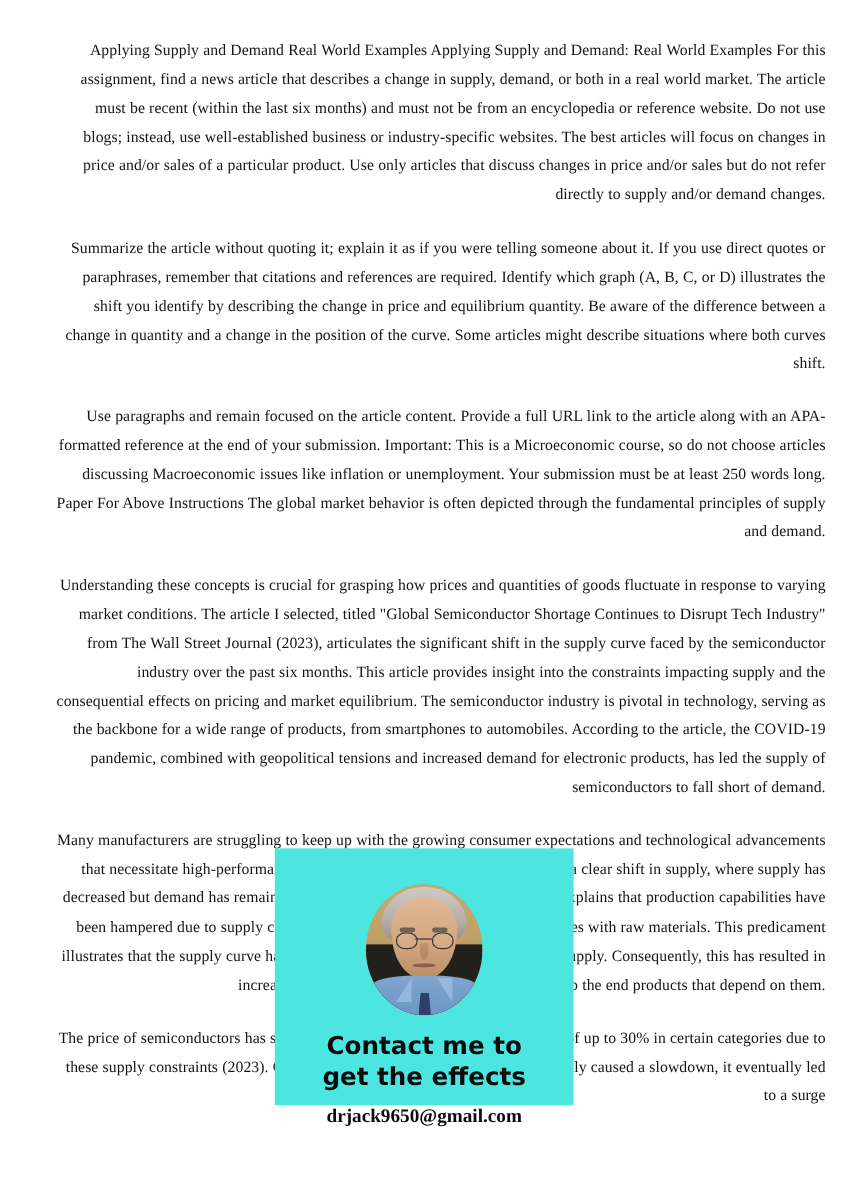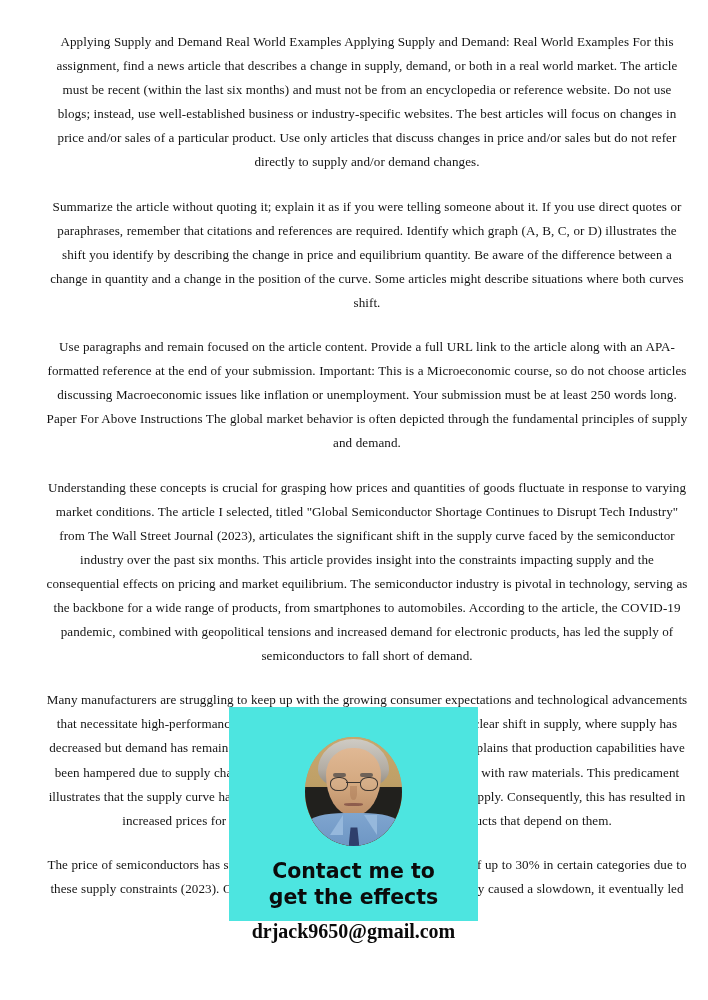--- a/index.html
+++ b/index.html
@@ -26,21 +26,21 @@
   #doc-body {
     position: absolute;
     left: 46px;
     top: 30px;
     width: 642px;
   }
 
   .para {
     font-size: 13.1px;
     line-height: 24.1px;
-    text-align: center;
+    text-align: right;
     color: #141414;
     margin: 0 0 20px 0;
     letter-spacing: 0.005em;
     word-spacing: 0.01em;
   }
   .para:last-child { margin-bottom: 0; }
 
   
   #promo-overlay {
     position: absolute;
@@ -150,21 +150,21 @@
     font-size: 20.5px;
     line-height: 26px;
     color: #0b0b0b;
     text-align: center;
     white-space: nowrap;
   }
   #promo-line1 { margin-top: 12px; }
   #promo-email {
     font-family: "Liberation Serif", "DejaVu Serif", serif;
     font-weight: 700;
-    font-size: 20px;
+    font-size: 16px;
     line-height: 24px;
     color: #0a0a0a;
     text-align: center;
     margin-top: 9px;
     white-space: nowrap;
   }
 </style>
 </head>
 <body>
 

